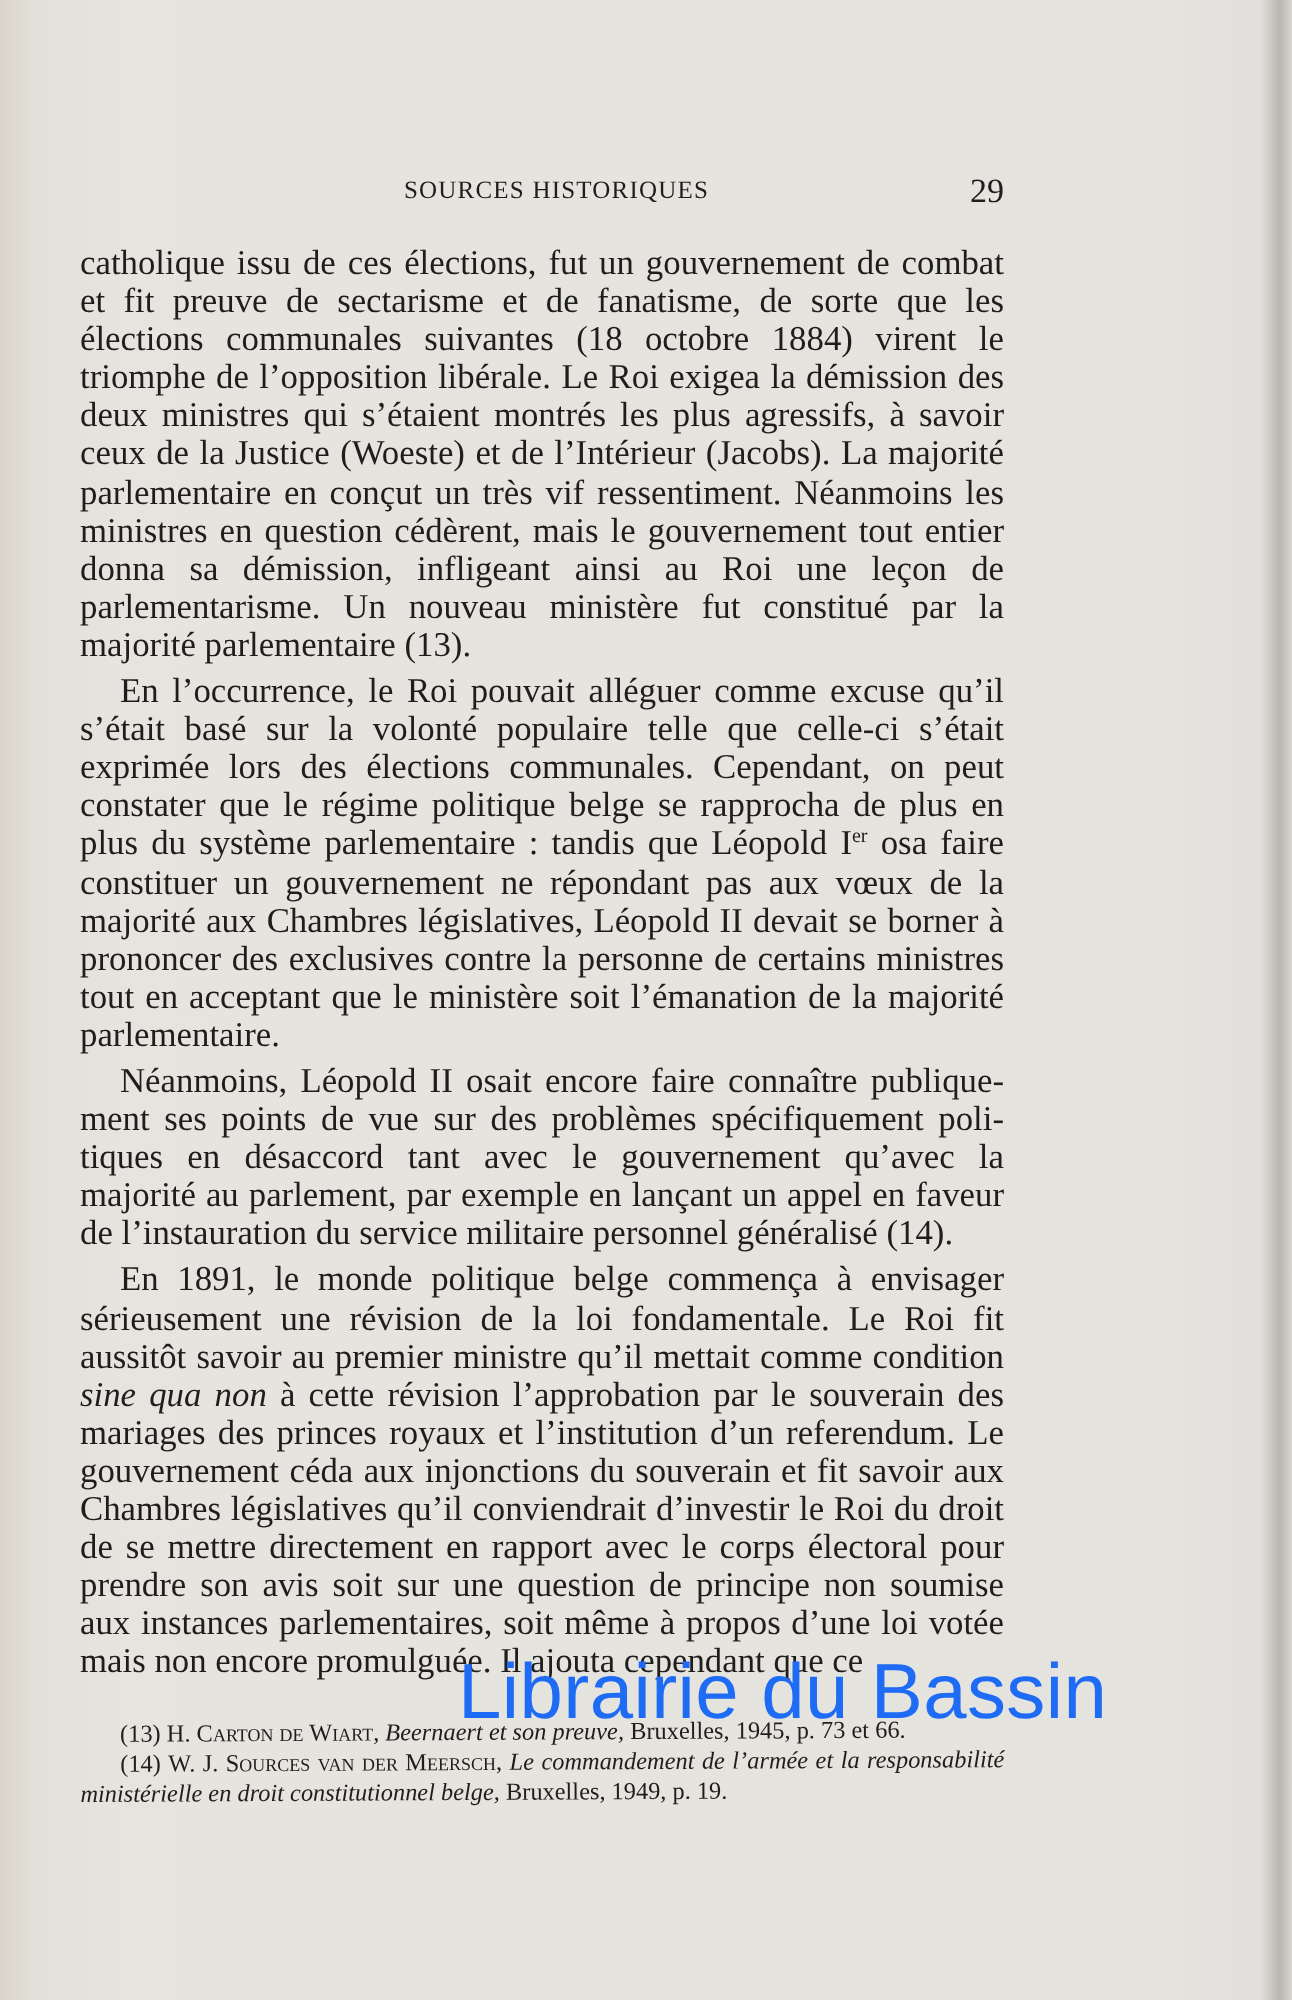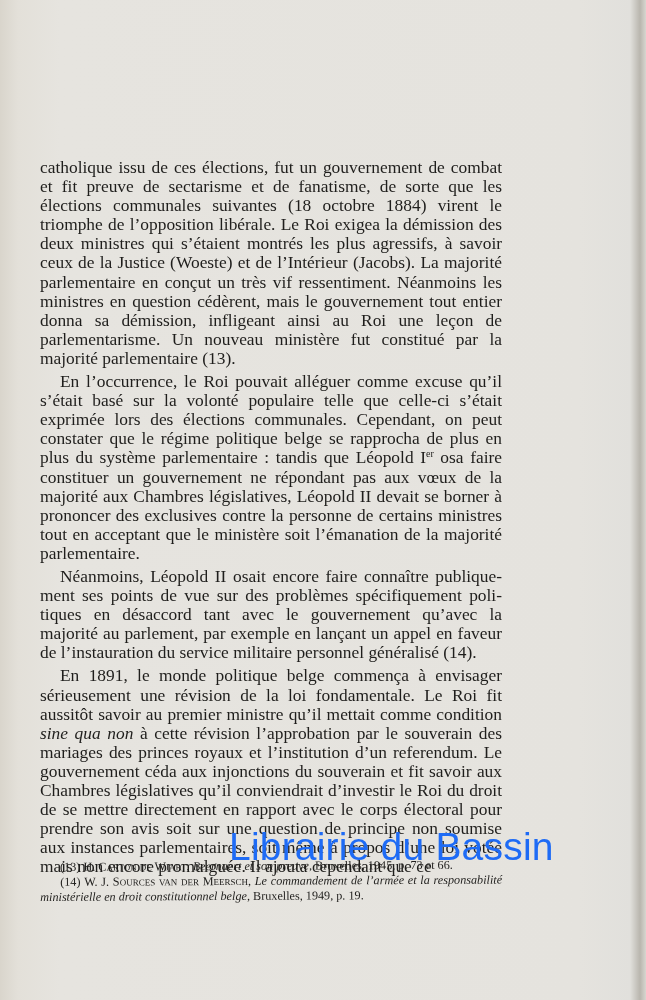--- a/index.html
+++ b/index.html
@@ -50,21 +50,20 @@
       font-size: 17.4px;
       line-height: 19.1px;
       text-align: justify;
       hyphens: manual;
     }
     .body-text p {
       margin: 0 0 4px 0;
     }
     .body-text p.first {
       text-indent: 0;
-      margin-top: 36px;
     }
     .body-text p.indent {
       text-indent: 20px;
     }
     .body-text sup {
       font-size: 10px;
       vertical-align: 6px;
       line-height: 0;
       margin-top: 36px;
     }
@@ -103,20 +102,24 @@
       letter-spacing: 0.2px;
       white-space: nowrap;
       line-height: 1;
     }
   </style>
 </head>
 <body>
 
 <div class="page">
 
+  <div class="running-head">
+    <span class="running-title">Sources historiques</span>
+    <span class="folio">29</span>
+  </div>
 
   <div class="body-text">
     <p class="first">catholique issu de ces élections, fut un gouvernement de combat et fit preuve de sectarisme et de fanatisme, de sorte que les élections communales suivantes (18 octobre 1884) virent le triomphe de l’opposition libérale. Le Roi exigea la démission des deux minis­tres qui s’étaient montrés les plus agressifs, à savoir ceux de la Justice (Woeste) et de l’Intérieur (Jacobs). La majorité parle­mentaire en conçut un très vif ressentiment. Néanmoins les ministres en question cédèrent, mais le gouvernement tout entier donna sa démission, infligeant ainsi au Roi une leçon de parlementarisme. Un nouveau ministère fut constitué par la majorité parlementaire (13).</p>
     <p class="indent"><span>En l’occurrence, le Roi pouvait alléguer comme excuse qu’il s’était basé sur la volonté populaire telle que celle-ci s’était exprimée lors des élections communales. Cependant, on peut constater que le régime politique belge se rapprocha de plus en plus du système parlementaire : tandis que Léopold I</span><sup>er</sup><span> osa faire constituer un gouvernement ne répondant pas aux vœux de la majorité aux Chambres législatives, Léopold II devait se borner à prononcer des exclusives contre la personne de certains ministres tout en acceptant que le ministère soit l’émanation de la majorité parlementaire.</span></p>
     <p class="indent">Néanmoins, Léopold II osait encore faire connaître publique­ment ses points de vue sur des problèmes spécifiquement poli­tiques en désaccord tant avec le gouvernement qu’avec la majorité au parlement, par exemple en lançant un appel en faveur de l’in­stauration du service militaire personnel généralisé (14).</p>
     <p class="indent"><span>En 1891, le monde politique belge commença à envisager sérieusement une révision de la loi fondamentale. Le Roi fit aussitôt savoir au premier ministre qu’il mettait comme condition </span><em>sine qua non</em><span> à cette révision l’approbation par le souverain des mariages des princes royaux et l’institution d’un referendum. Le gouvernement céda aux injonctions du souverain et fit savoir aux Chambres législatives qu’il conviendrait d’investir le Roi du droit de se mettre directement en rapport avec le corps électoral pour prendre son avis soit sur une question de principe non sou­mise aux instances parlementaires, soit même à propos d’une loi votée mais non encore promulguée. Il ajouta cependant que ce</span></p>
   </div>
 
   <div class="footnotes">
     <p class="footnote"><span>(13)</span> <span class="sc">H. Carton de Wiart,</span> <em>Beernaert et son preuve,</em> <span>Bruxelles, 1945, p. 73 et 66.</span></p>

